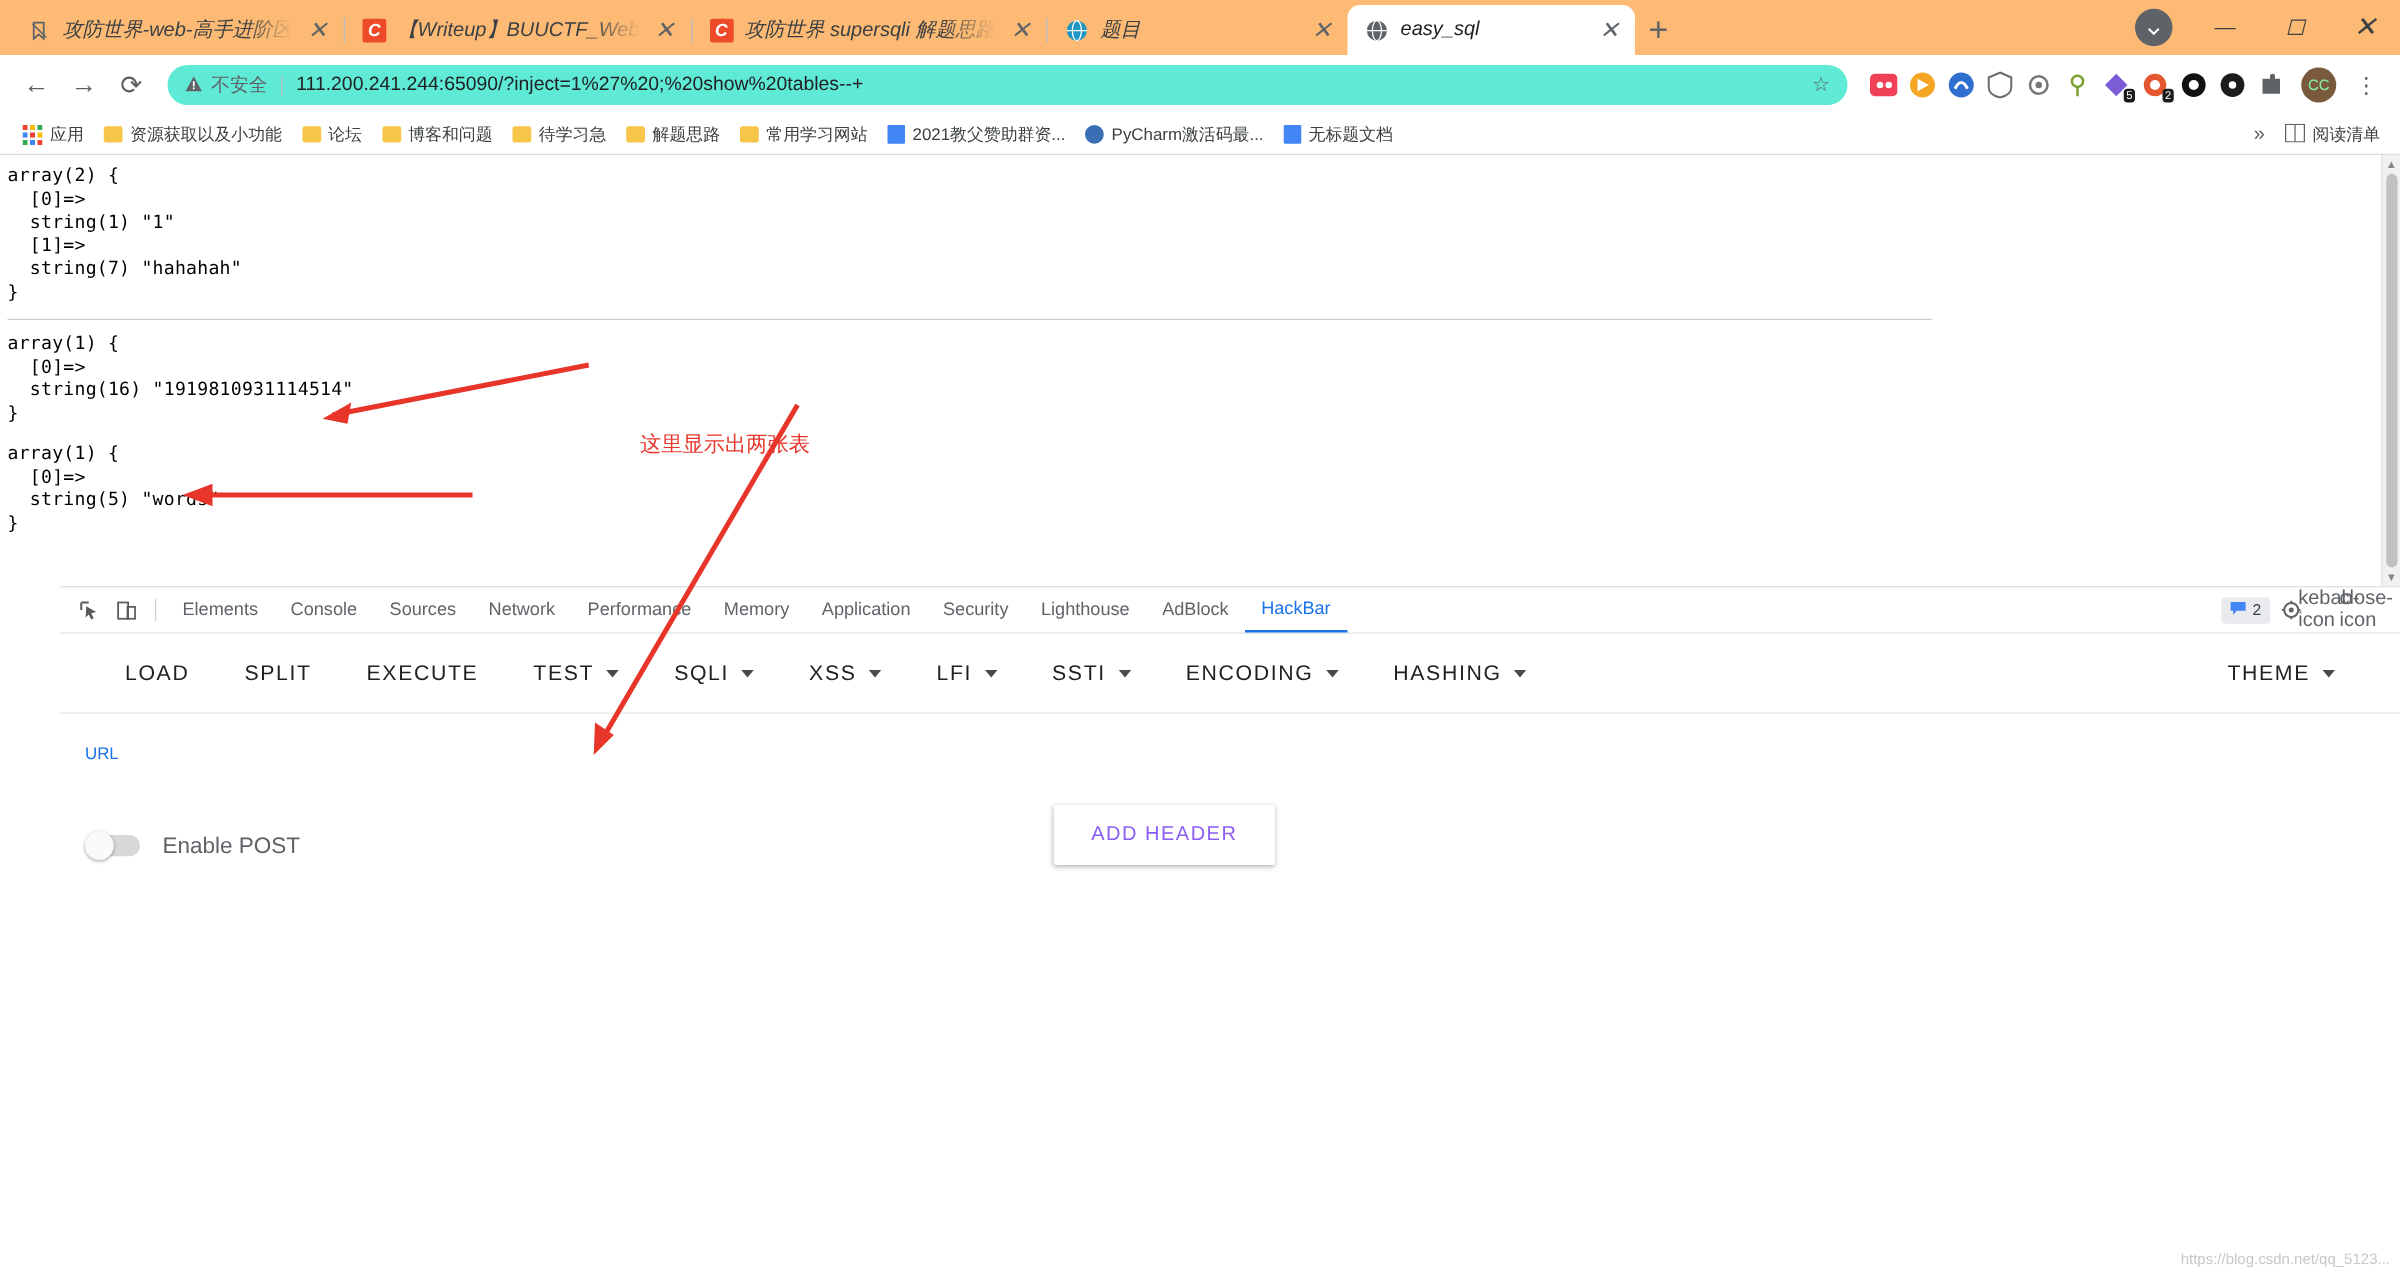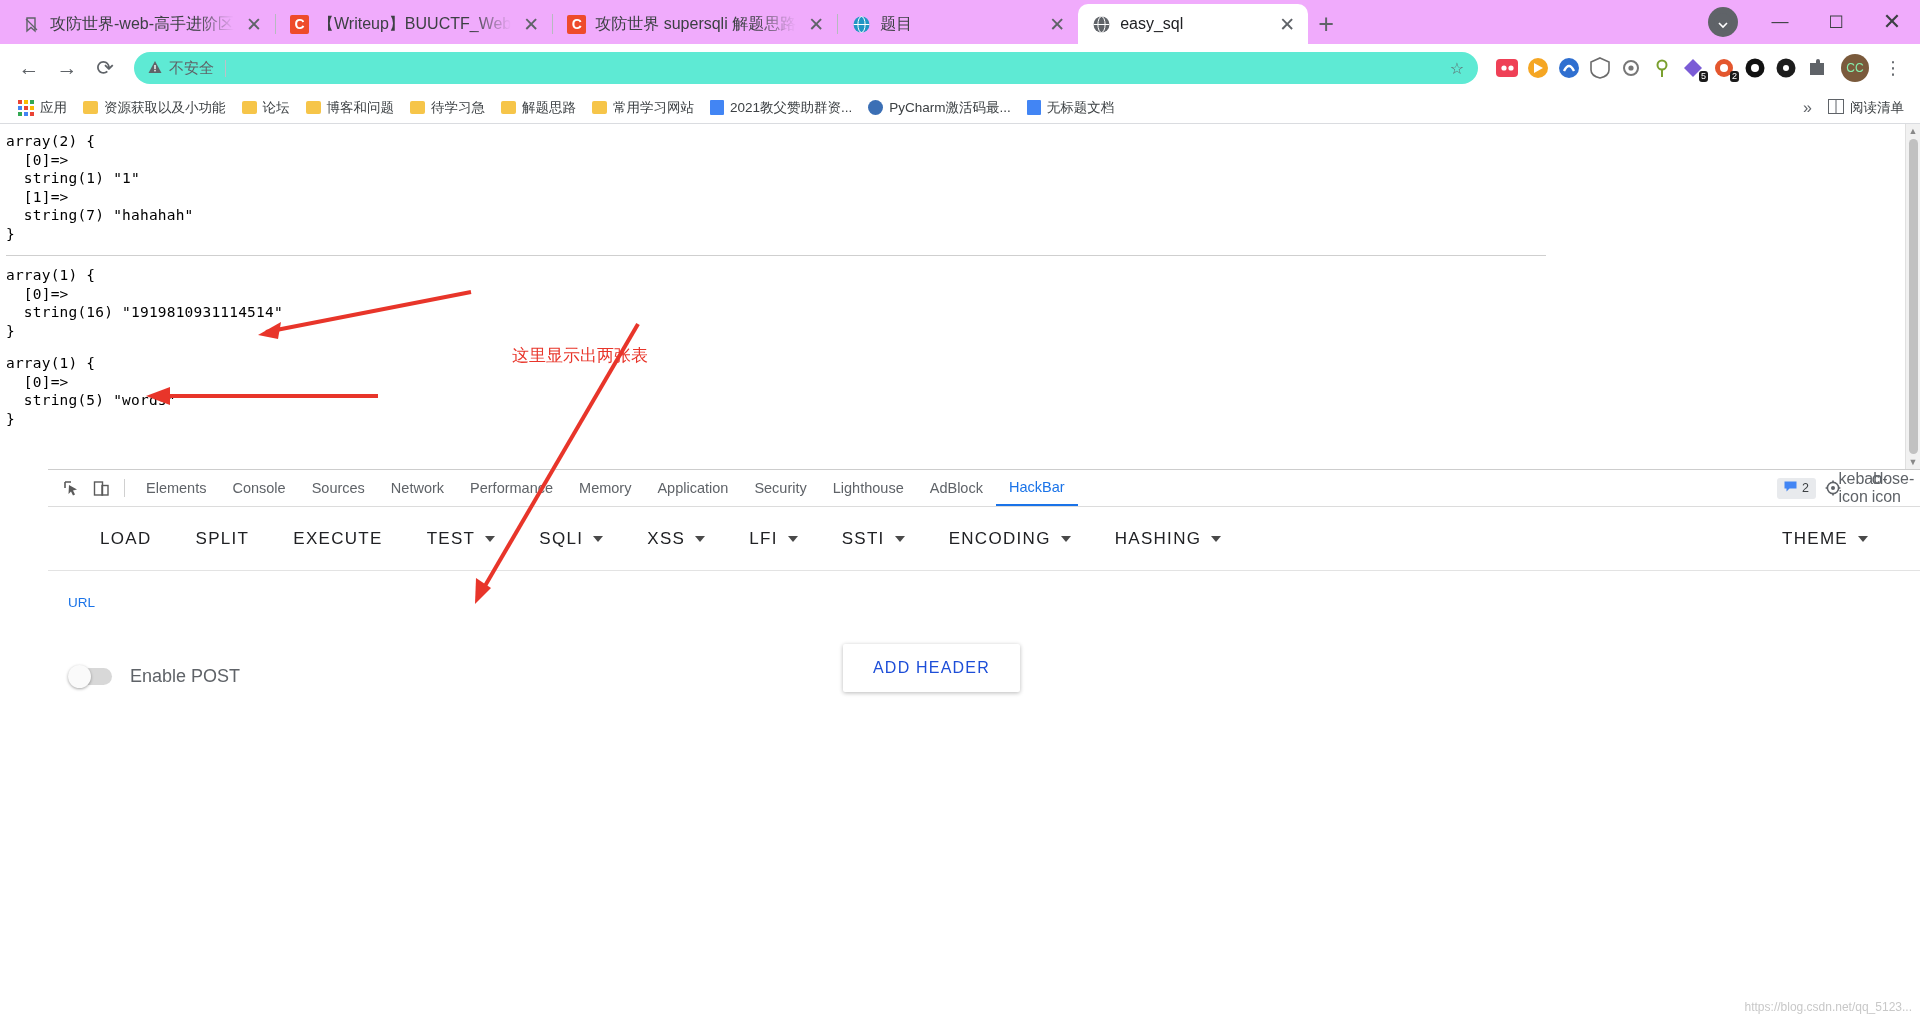--- a/index.html
+++ b/index.html
@@ -9,26 +9,27 @@
     background: #ffffff;
     overflow: hidden;
   }
 
   
   .browser { width: 1920px; height: 1020px; display: flex; flex-direction: column; }
 
   
   .tabstrip {
     height: 44px;
-    background: #f0abfc;
+    background: #fdba74;
     display: flex;
     align-items: flex-end;
     padding-left: 8px;
     position: relative;
     flex: 0 0 44px;
+    font-style: italic;
   }
   .tab {
     height: 40px;
     display: flex;
     align-items: center;
     gap: 9px;
     padding: 0 10px 0 14px;
     font-size: 16px;
     color: #3c4043;
     position: relative;
@@ -195,21 +196,21 @@
   }
   .toggle .knob {
     position:absolute; left:0; top:-3px; width:23px; height:23px; border-radius:50%;
     background:#fafafa; box-shadow:0 1px 3px rgba(0,0,0,.35);
   }
   .toggle-label { font-size:18px; color:#5f6368; }
   .addheader {
     position:absolute; left:775px; top:-22px;
     background:#fff; box-shadow:0 1px 4px rgba(0,0,0,.28);
     border-radius:2px; padding: 15px 30px; font-size:16px; letter-spacing:1.2px;
-    color:#1d4ed8;
+    color:#8b5cf6;
   }
   .watermark {
     position:absolute; right:8px; bottom:6px; color:#c8c8c8; font-size:12px;
   }
 </style>
 </head>
 <body>
 
 <div class="browser">
 
@@ -292,20 +293,21 @@
     <div class="omnibox">
       <span class="warn-ico">
         <svg width="14" height="14" viewBox="0 0 14 14">
             <path d="M7 1 L13.5 13 H0.5 Z" fill="#5f6368"></path>
             <rect x="6.3" y="5" width="1.4" height="4.2" fill="#fff"></rect>
             <rect x="6.3" y="10" width="1.4" height="1.4" fill="#fff"></rect>
           </svg>
       </span>
       <span class="notsecure">不安全</span>
       <span class="omni-div"></span>
+      <span class="omni-url">111.200.241.244:65090/?inject=1%27%20;%20show%20tables--+</span>
       <span class="star">☆</span>
     </div>
 
     <div class="ext-icons">
       <span class="ext">
           <svg width="22" height="22">
             <rect width="22" height="18" y="2" rx="4" fill="#ef4056"></rect>
             <circle cx="8" cy="11" r="2.6" fill="#fff"></circle>
             <circle cx="15" cy="11" r="2.6" fill="#fff"></circle>
           </svg>

